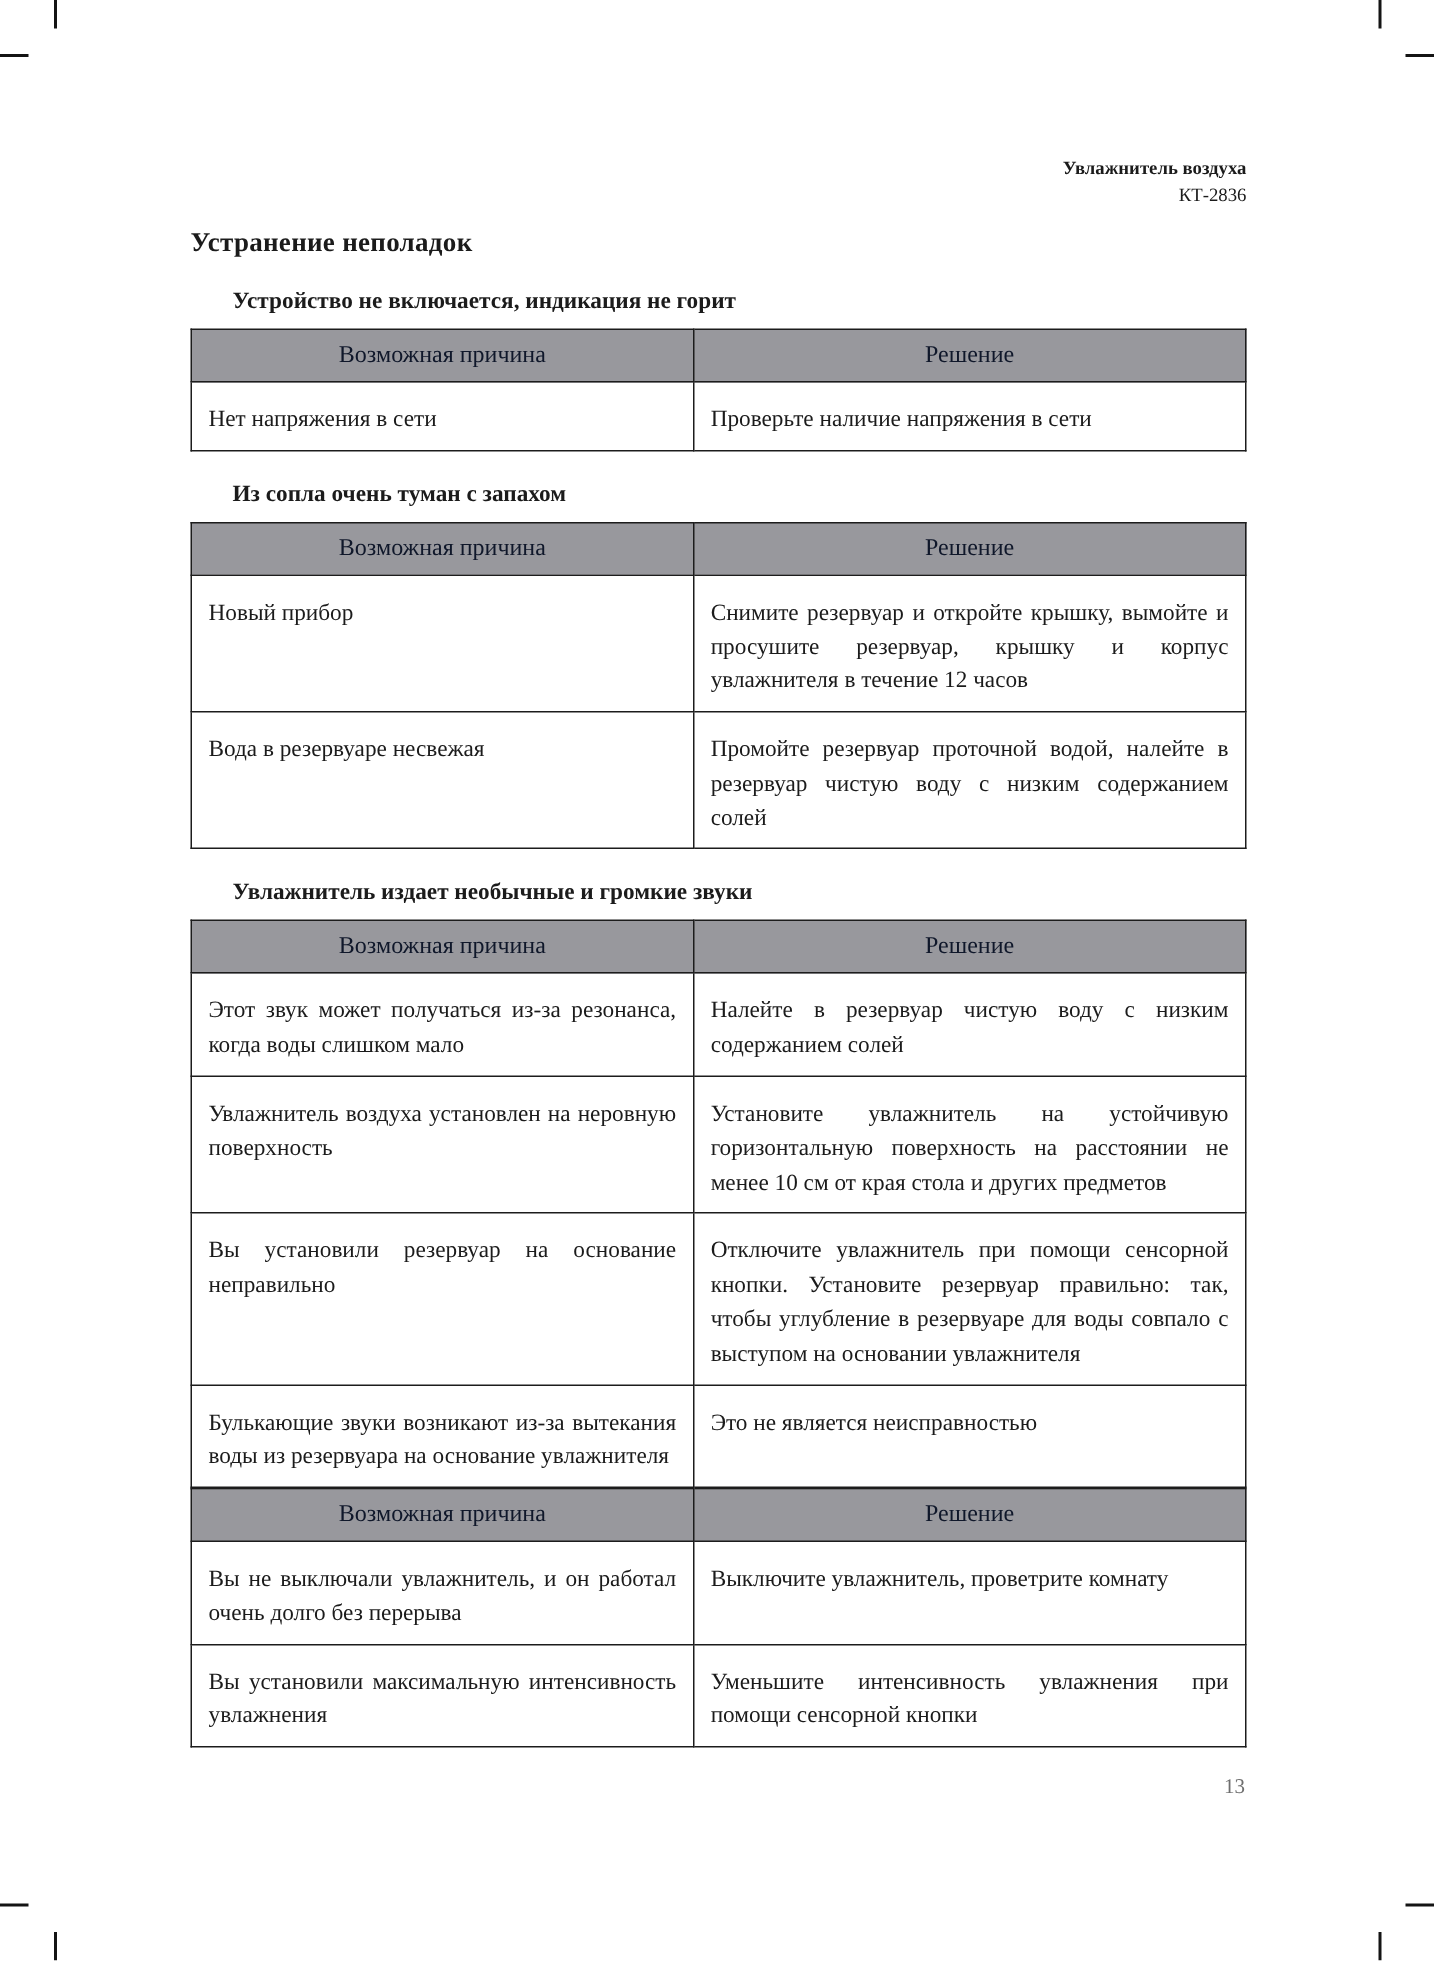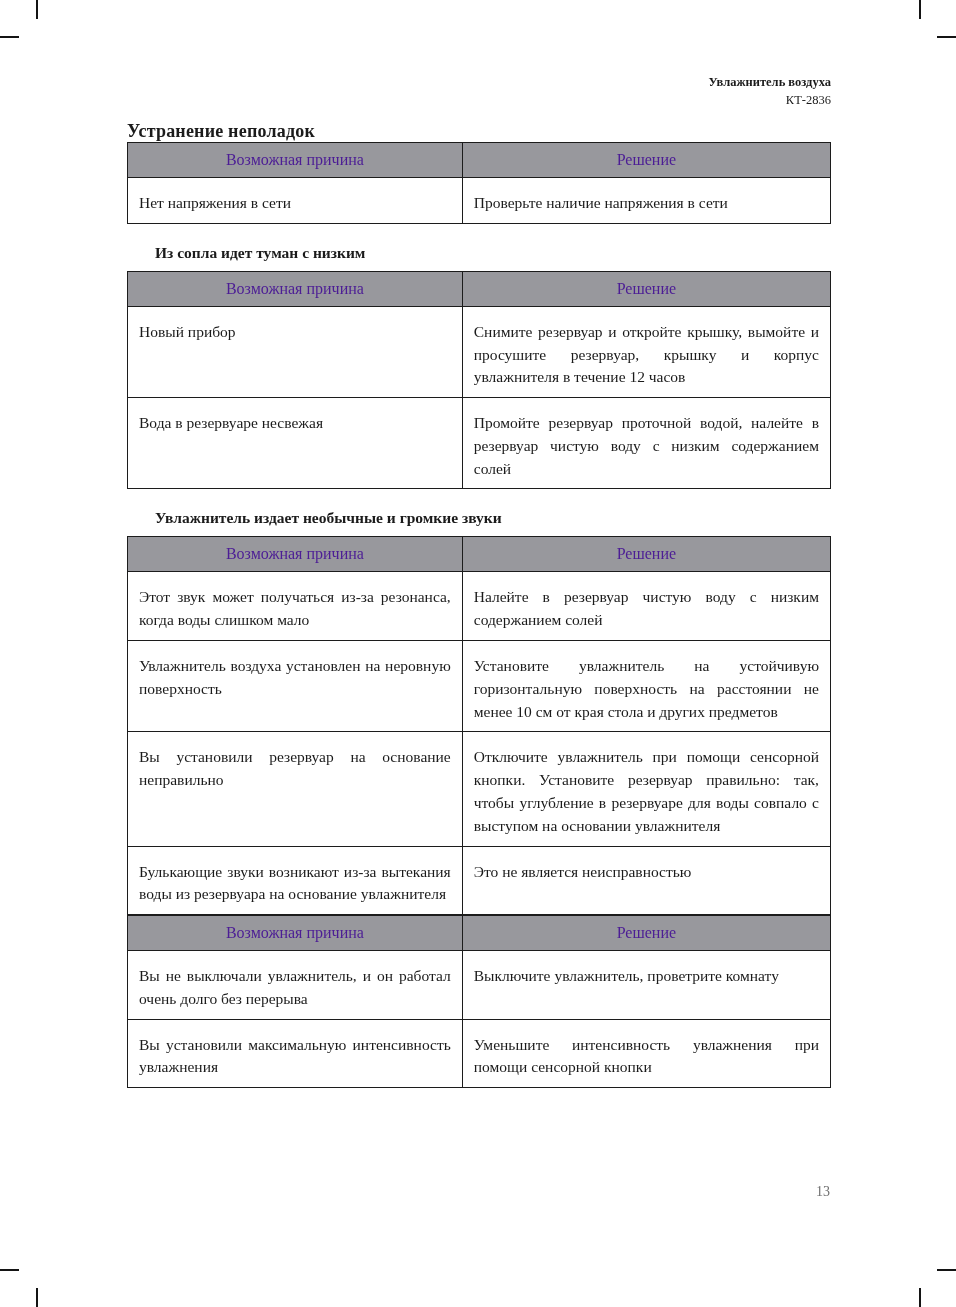--- a/index.html
+++ b/index.html
@@ -17,21 +17,21 @@
   .crop { position: absolute; background: #141414; }
 
   .content {
     position: absolute;
     left: 127px;
     top: 0;
     width: 704px;
   }
 
   .doc-header {
-    padding-top: 74px;
+    padding-top: 104px;
     text-align: right;
     line-height: 1.4;
   }
   .doc-header .line1 { font-weight: bold; font-size: 12.5px; }
   .doc-header .line2 { font-size: 12.5px; }
 
   .page-title {
     font-weight: bold;
     font-size: 18px;
     margin-top: 12px;
@@ -50,21 +50,21 @@
     border-collapse: collapse;
     table-layout: fixed;
   }
   table, th, td { border: 1.7px solid #1c1c1c; }
   th {
     background: #98989d;
     font-weight: normal;
     font-size: 16px;
     padding: 8px 8px;
     text-align: center;
-    color: #4c1d95;
+    color: #0f172a;
   }
   th:first-child, td:first-child { width: 45.2%; }
   td {
     font-size: 15.5px;
     line-height: 1.47;
     padding: 14px 11px 8px 11px;
     vertical-align: top;
     text-align: justify;
   }
 
@@ -92,37 +92,38 @@
 
   <div class="doc-header">
     <div class="line1">Увлажнитель воздуха</div>
     <div class="line2">КТ-2836</div>
   </div>
 
   <div class="page-title">Устранение неполадок</div>
 
   <div id="sections">
       <div class="section">
+        <div class="section-heading">Устройство не включается, индикация не горит</div>
         <table>
           <thead>
             <tr>
               <th>Возможная причина</th>
               <th>Решение</th>
             </tr>
           </thead>
           <tbody>
             <tr>
               <td>Нет напряжения в сети</td>
               <td>Проверьте наличие напряжения в сети</td>
             </tr>
           </tbody>
         </table>
       </div>
       <div class="section">
-        <div class="section-heading">Из сопла идет туман с низким</div>
+        <div class="section-heading">Из сопла очень туман с запахом</div>
         <table>
           <thead>
             <tr>
               <th>Возможная причина</th>
               <th>Решение</th>
             </tr>
           </thead>
           <tbody>
             <tr>
               <td>Новый прибор</td>

